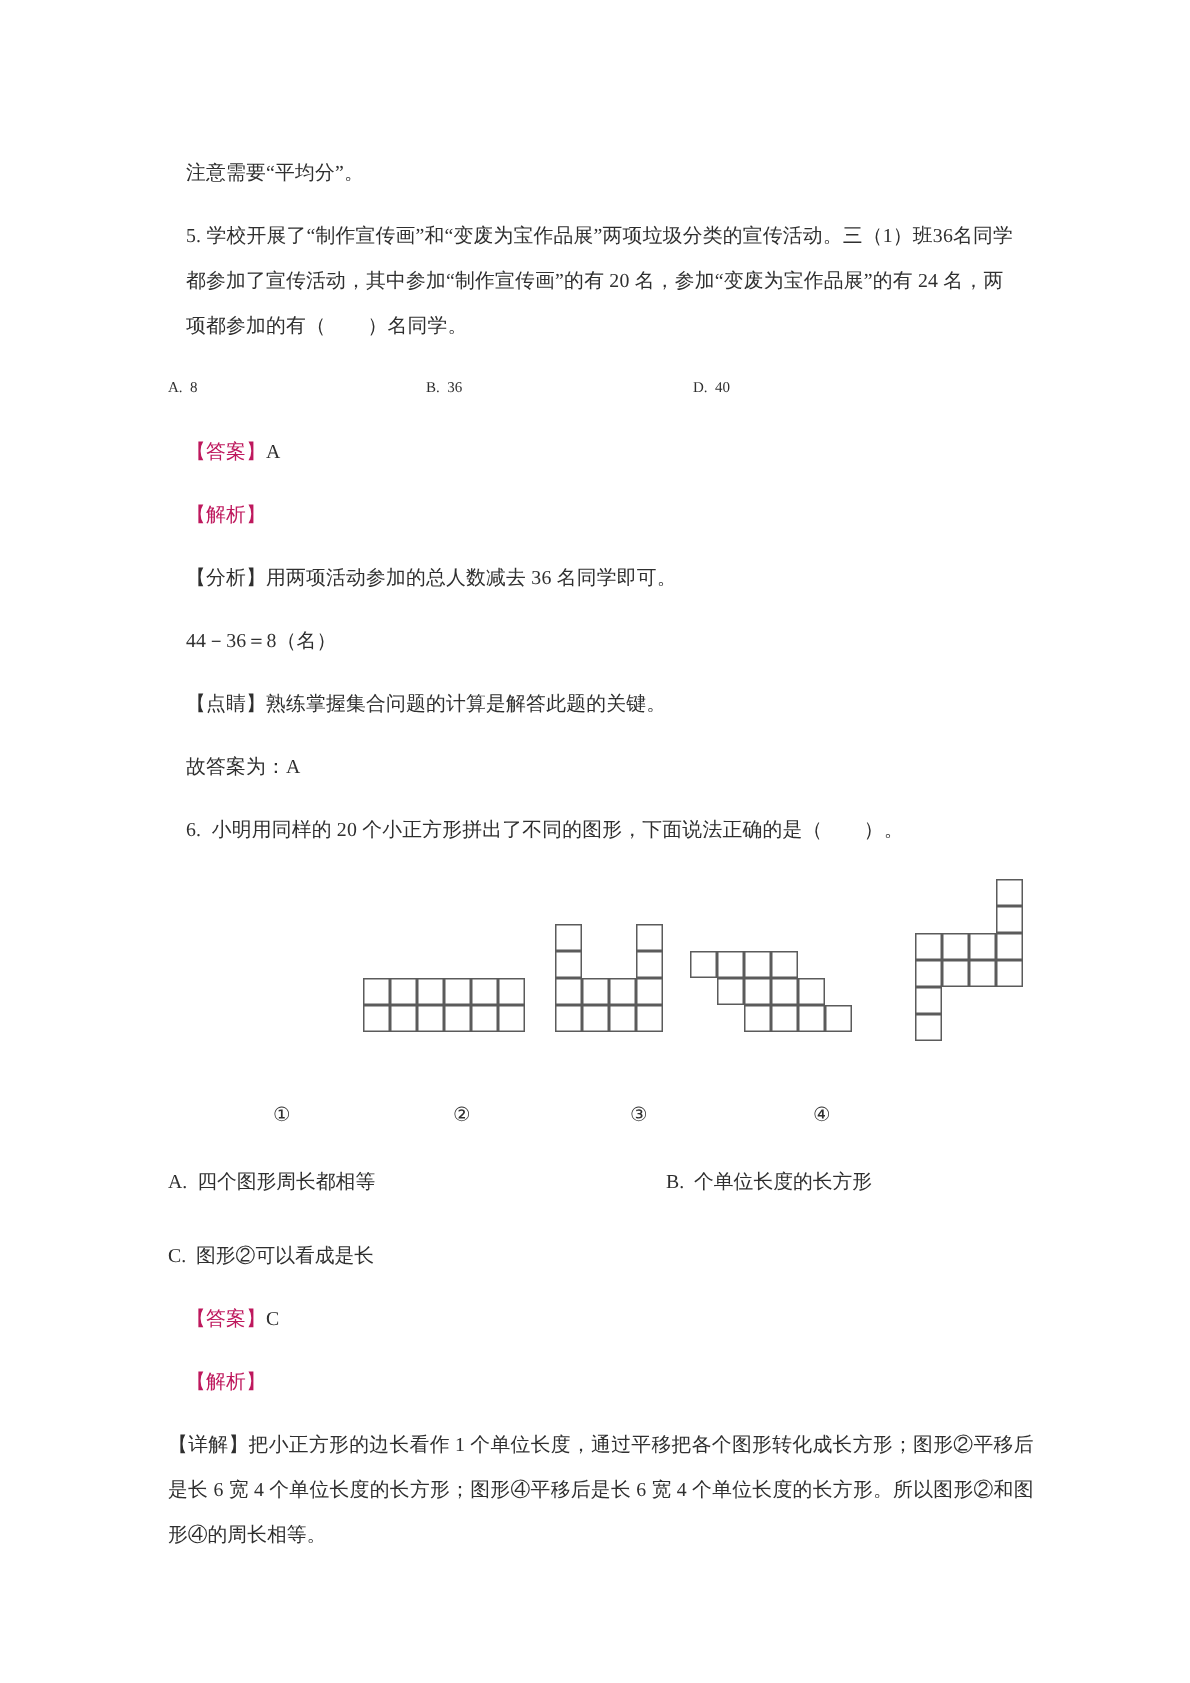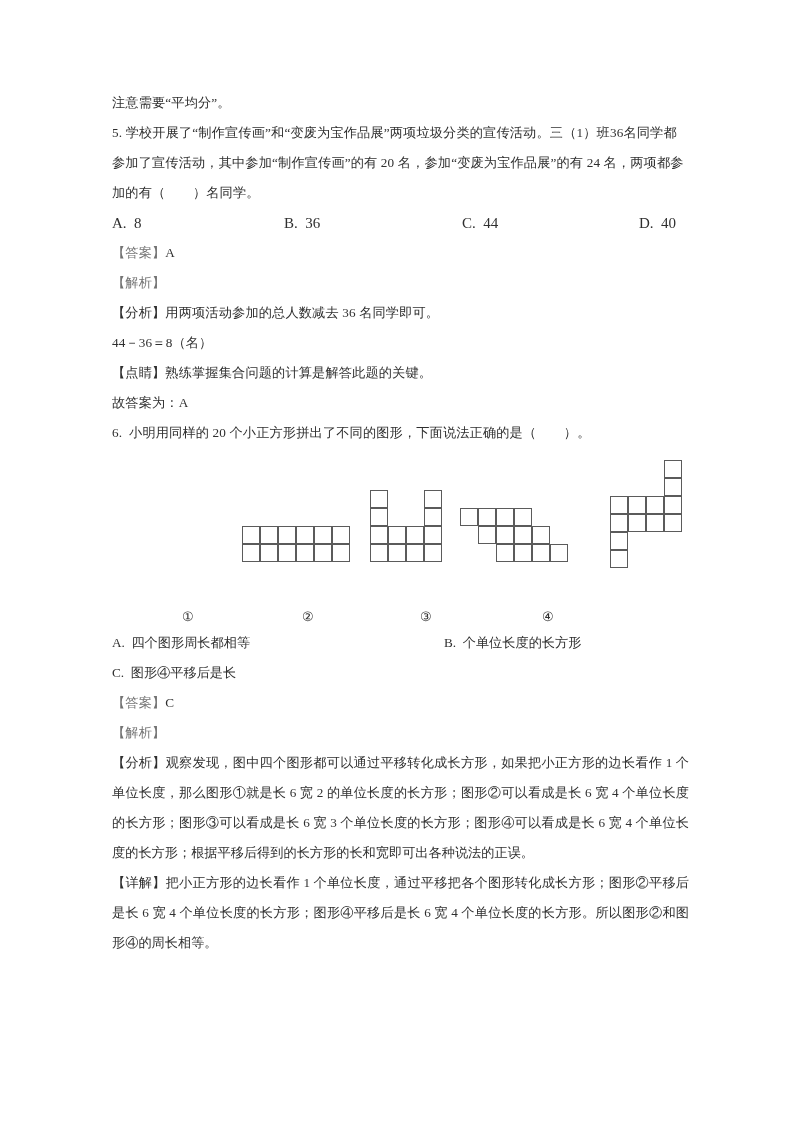--- a/index.html
+++ b/index.html
@@ -24,45 +24,46 @@
     padding: 88px 104px 0 112px;
   }
   .line {
     font-size: 13.2px;
     line-height: 30px;
     letter-spacing: 0.15px;
     white-space: pre-wrap;
     color: #2f2f2f;
   }
   .para {
-    margin: 0;
+    margin: 12px;
     padding: 0;
   }
   .tag-blue {
-    color: #737373;
+    color: #be185d;
   }
   .opts-row {
     display: flex;
-    font-size: 15px;
+    font-size: 10px;
     line-height: 30px;
     color: #2f2f2f;
   }
   .opts-row .opt {
     flex: 0 0 auto;
   }
   .opt-a { width: 172px; }
   .opt-b { width: 178px; }
   .opt-c { width: 177px; }
   .opt-d { width: 100px; }
 
   .opts2 {
     display: flex;
     font-size: 13.2px;
     line-height: 30px;
     color: #2f2f2f;
+    margin-top: 19px;
   }
   .opts2 .col1 { width: 332px; flex: 0 0 332px; }
   .opts2 .col2 { flex: 1 1 auto; }
 
   
   .figures {
     position: relative;
     height: 152px;
     margin-top: 6px;
   }
@@ -100,21 +101,20 @@
 
 <div class="page">
 
   <div class="line para">注意需要“平均分”。</div>
 
   <div class="line para"><span>5.</span> <span>学校开展了“制作宣传画”和“变废为宝作品展”两项垃圾分类的宣传活动。三（1）班36名同学都参加了宣传活动，其中参加“制作宣传画”的有 20 名，参加“变废为宝作品展”的有 24 名，两项都参加的有（        ）名同学。</span></div>
 
   <div class="opts-row">
     <div class="opt opt-a"><span>A.</span>&nbsp;&nbsp;<span>8</span></div>
     <div class="opt opt-b"><span>B.</span>&nbsp;&nbsp;<span>36</span></div>
-    <div class="opt opt-c"><span>C.</span>&nbsp;&nbsp;<span>44</span></div>
     <div class="opt opt-d"><span>D.</span>&nbsp;&nbsp;<span>40</span></div>
   </div>
 
   <div class="line para"><span class="tag-blue">【答案】</span><span>A</span></div>
 
   <div class="line para"><span class="tag-blue">【解析】</span></div>
 
   <div class="line para"><span>【分析】</span><span>用两项活动参加的总人数减去 36 名同学即可。</span></div>
 
 
@@ -191,24 +191,23 @@
       <div class="fig-label" style="left: 308px;">③</div>
       <div class="fig-label" style="left: 430px;">④</div>
     </div>
 
   <div class="opts2">
     <div class="col1"><span>A.</span>&nbsp;&nbsp;<span>四个图形周长都相等</span></div>
     <div class="col2"><span>B.</span>&nbsp;&nbsp;<span>个单位长度的长方形</span></div>
   </div>
 
   <div class="opts2">
-    <div class="col1"><span>C.</span>&nbsp;&nbsp;<span>图形④平移后是长</span></div>
+    <div class="col1"><span>C.</span>&nbsp;&nbsp;<span>图形②可以看成是长</span></div>
   </div>
 
   <div class="line para"><span class="tag-blue">【答案】</span><span>C</span></div>
 
   <div class="line para"><span class="tag-blue">【解析】</span></div>
 
-  <div class="body-para"><span>【分析】</span><span>观察发现，图中四个图形都可以通过平移转化成长方形，如果把小正方形的边长看作 1 个单位长度，那么图形①就是长 6 宽 2 的单位长度的长方形；图形②可以看成是长 6 宽 4 个单位长度的长方形；图形③可以看成是长 6 宽 3 个单位长度的长方形；图形④可以看成是长 6 宽 4 个单位长度的长方形；根据平移后得到的长方形的长和宽即可出各种说法的正误。</span></div>
 
   <div class="body-para"><span>【详解】</span><span>把小正方形的边长看作 1 个单位长度，通过平移把各个图形转化成长方形；图形②平移后是长 6 宽 4 个单位长度的长方形；图形④平移后是长 6 宽 4 个单位长度的长方形。所以图形②和图形④的周长相等。</span></div>
 
 </div>
 
 </body></html>

